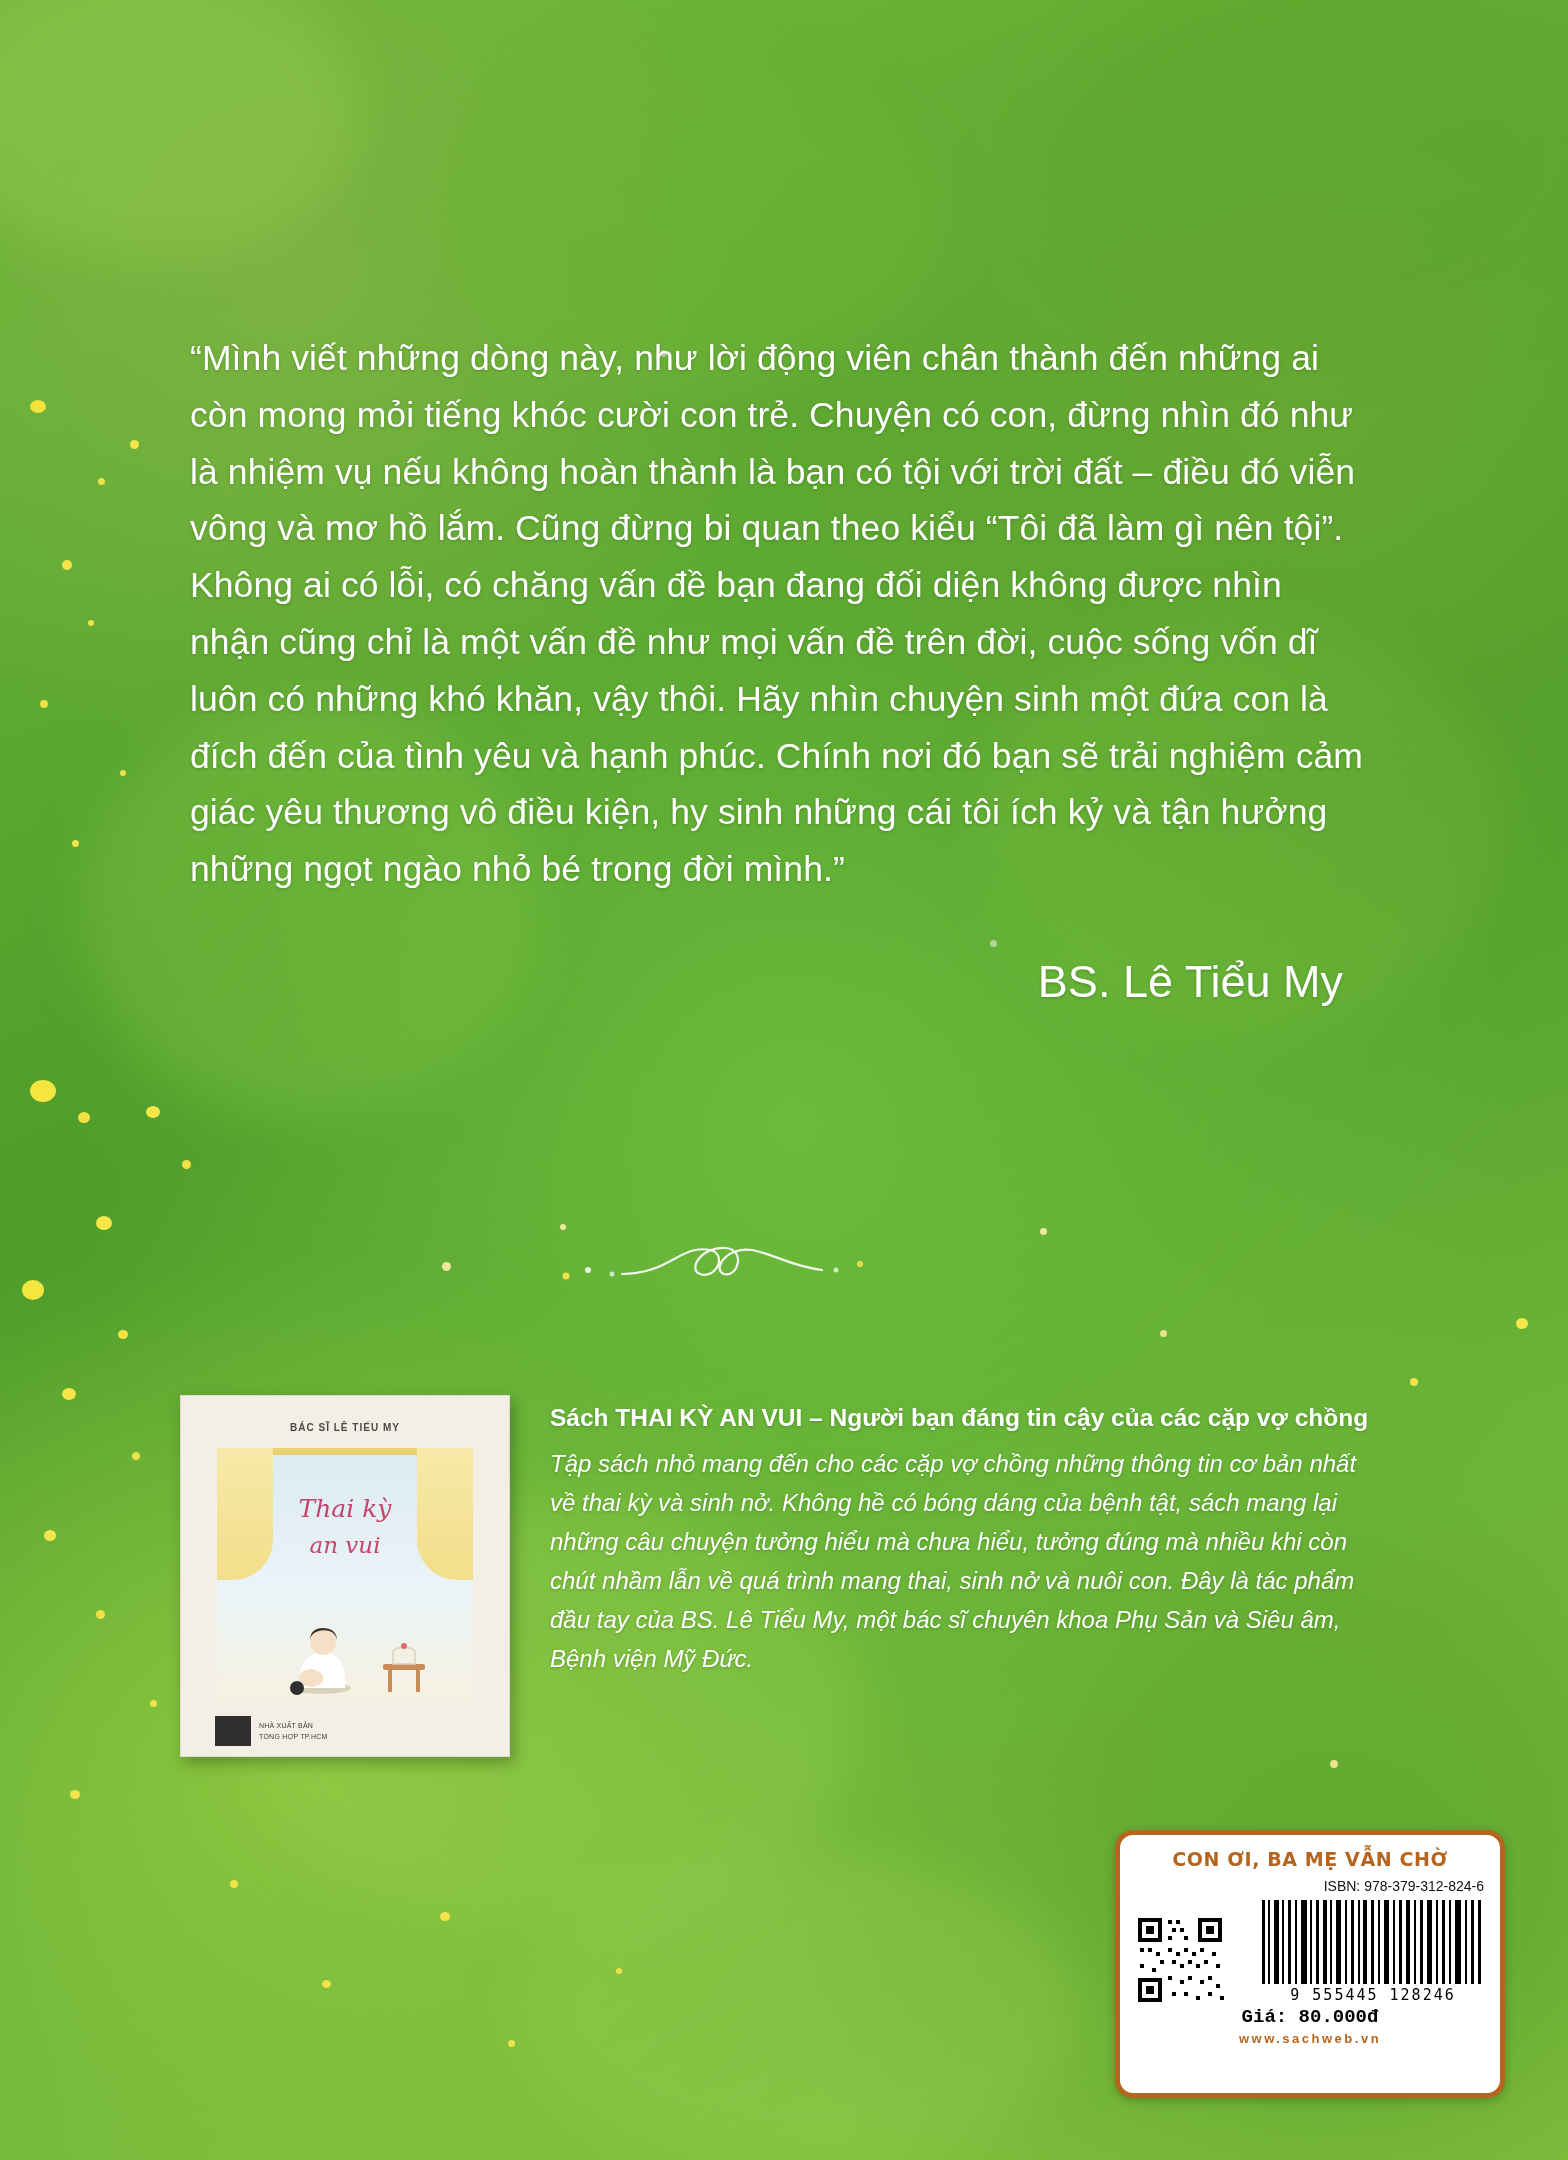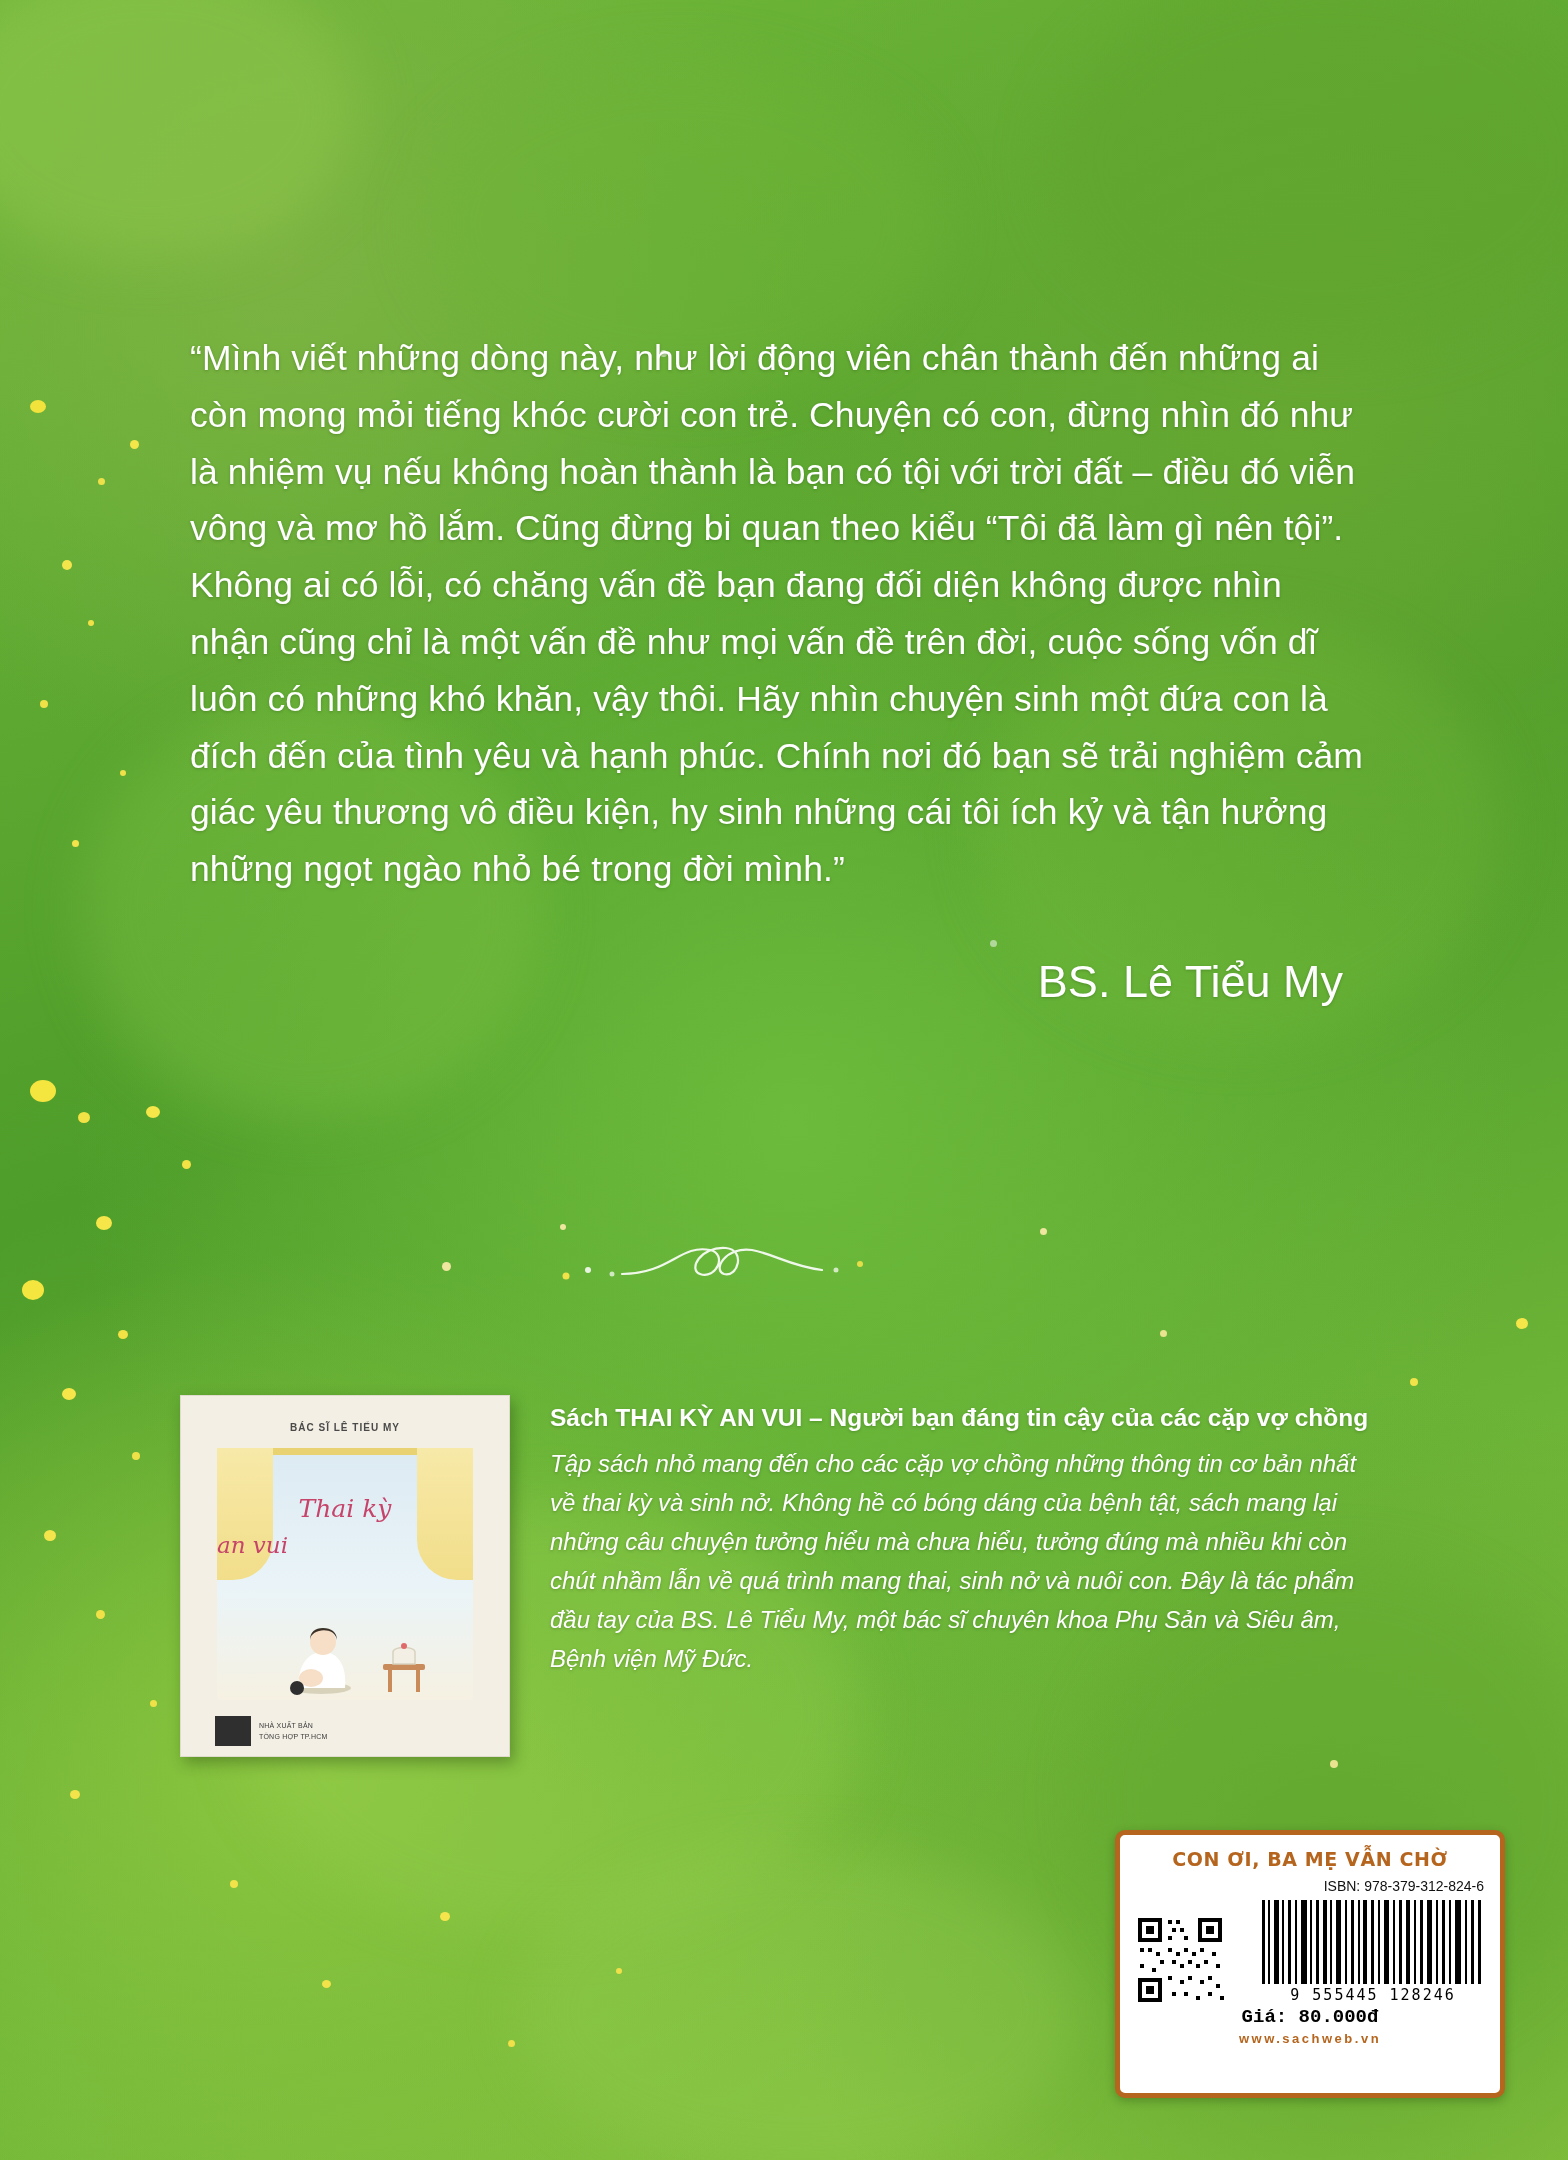--- a/index.html
+++ b/index.html
@@ -139,21 +139,21 @@
     text-align: center;
     color: #c6436a;
     font-family: "DejaVu Serif", serif;
     font-style: italic;
     font-size: 25px;
   }
   .mb-title2 {
     position: absolute;
     top: 84px;
     left: 0; right: 0;
-    text-align: left;
+    text-align: center;
     color: #c6436a;
     font-family: "DejaVu Serif", serif;
     font-style: italic;
     font-size: 23px;
   }
   .mb-fig {
     position: absolute;
     bottom: 4px;
     left: 58px;
     width: 90px;
@@ -207,21 +207,21 @@
   }
 
   .isbn-box {
     position: absolute;
     right: 84px;
     bottom: 62px;
     width: 380px;
     height: 258px;
     background: #ffffff;
     border: 5px solid #b5651d;
-    border-radius: 10px;
+    border-radius: 18px;
     box-shadow: 0 3px 10px rgba(20,50,10,0.3);
     overflow: hidden;
   }
   .isbn-series {
     text-align: center;
     margin-top: 13px;
     font-size: 19px;
     font-weight: 700;
     color: #b5651d;
     letter-spacing: 0.6px;

